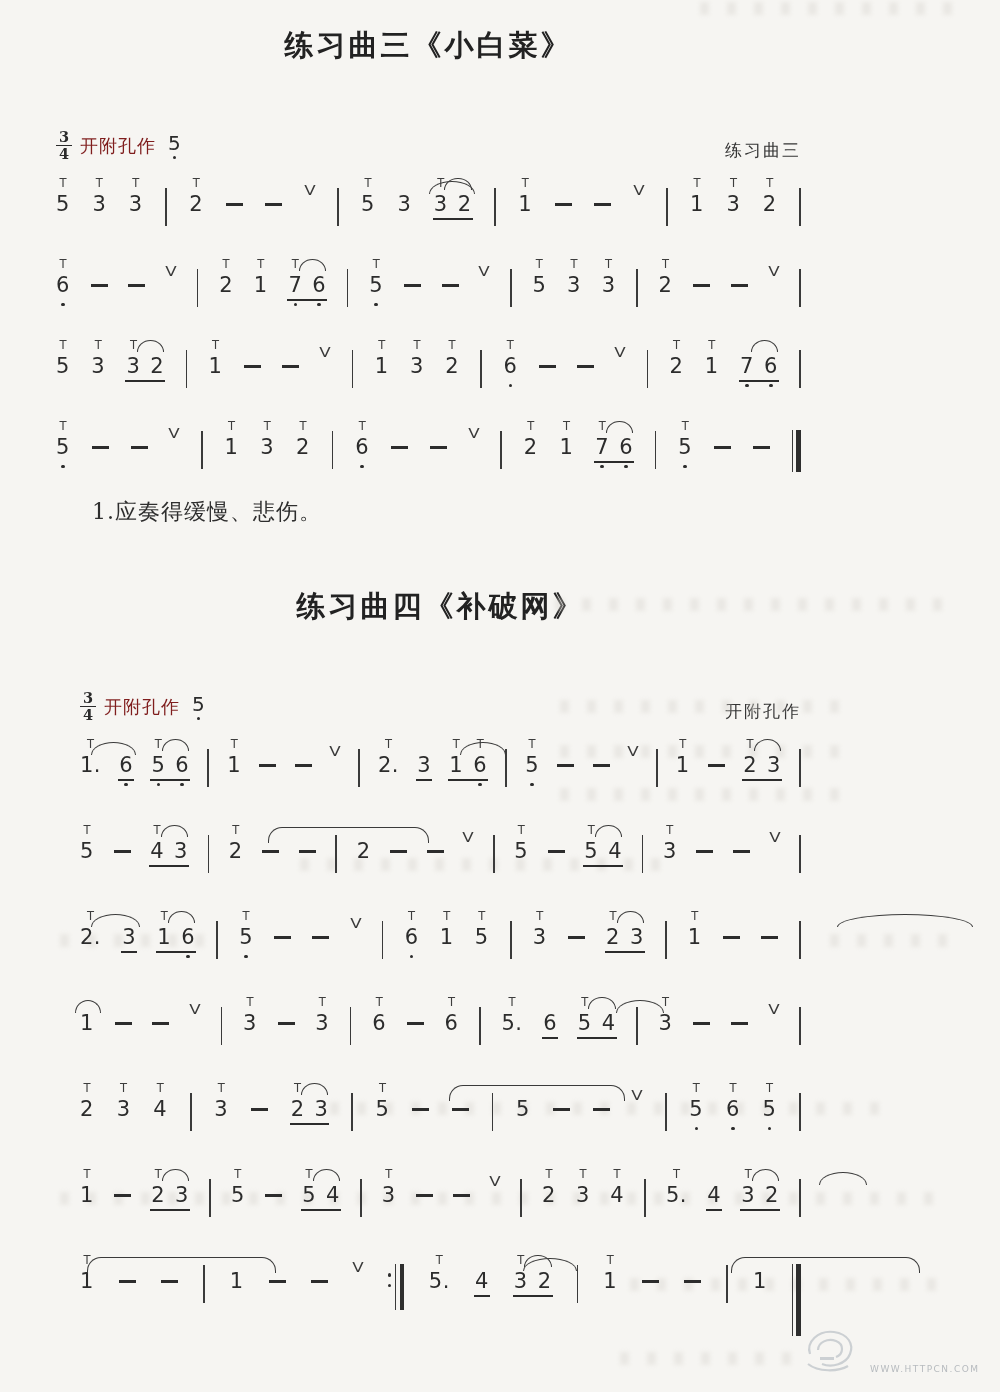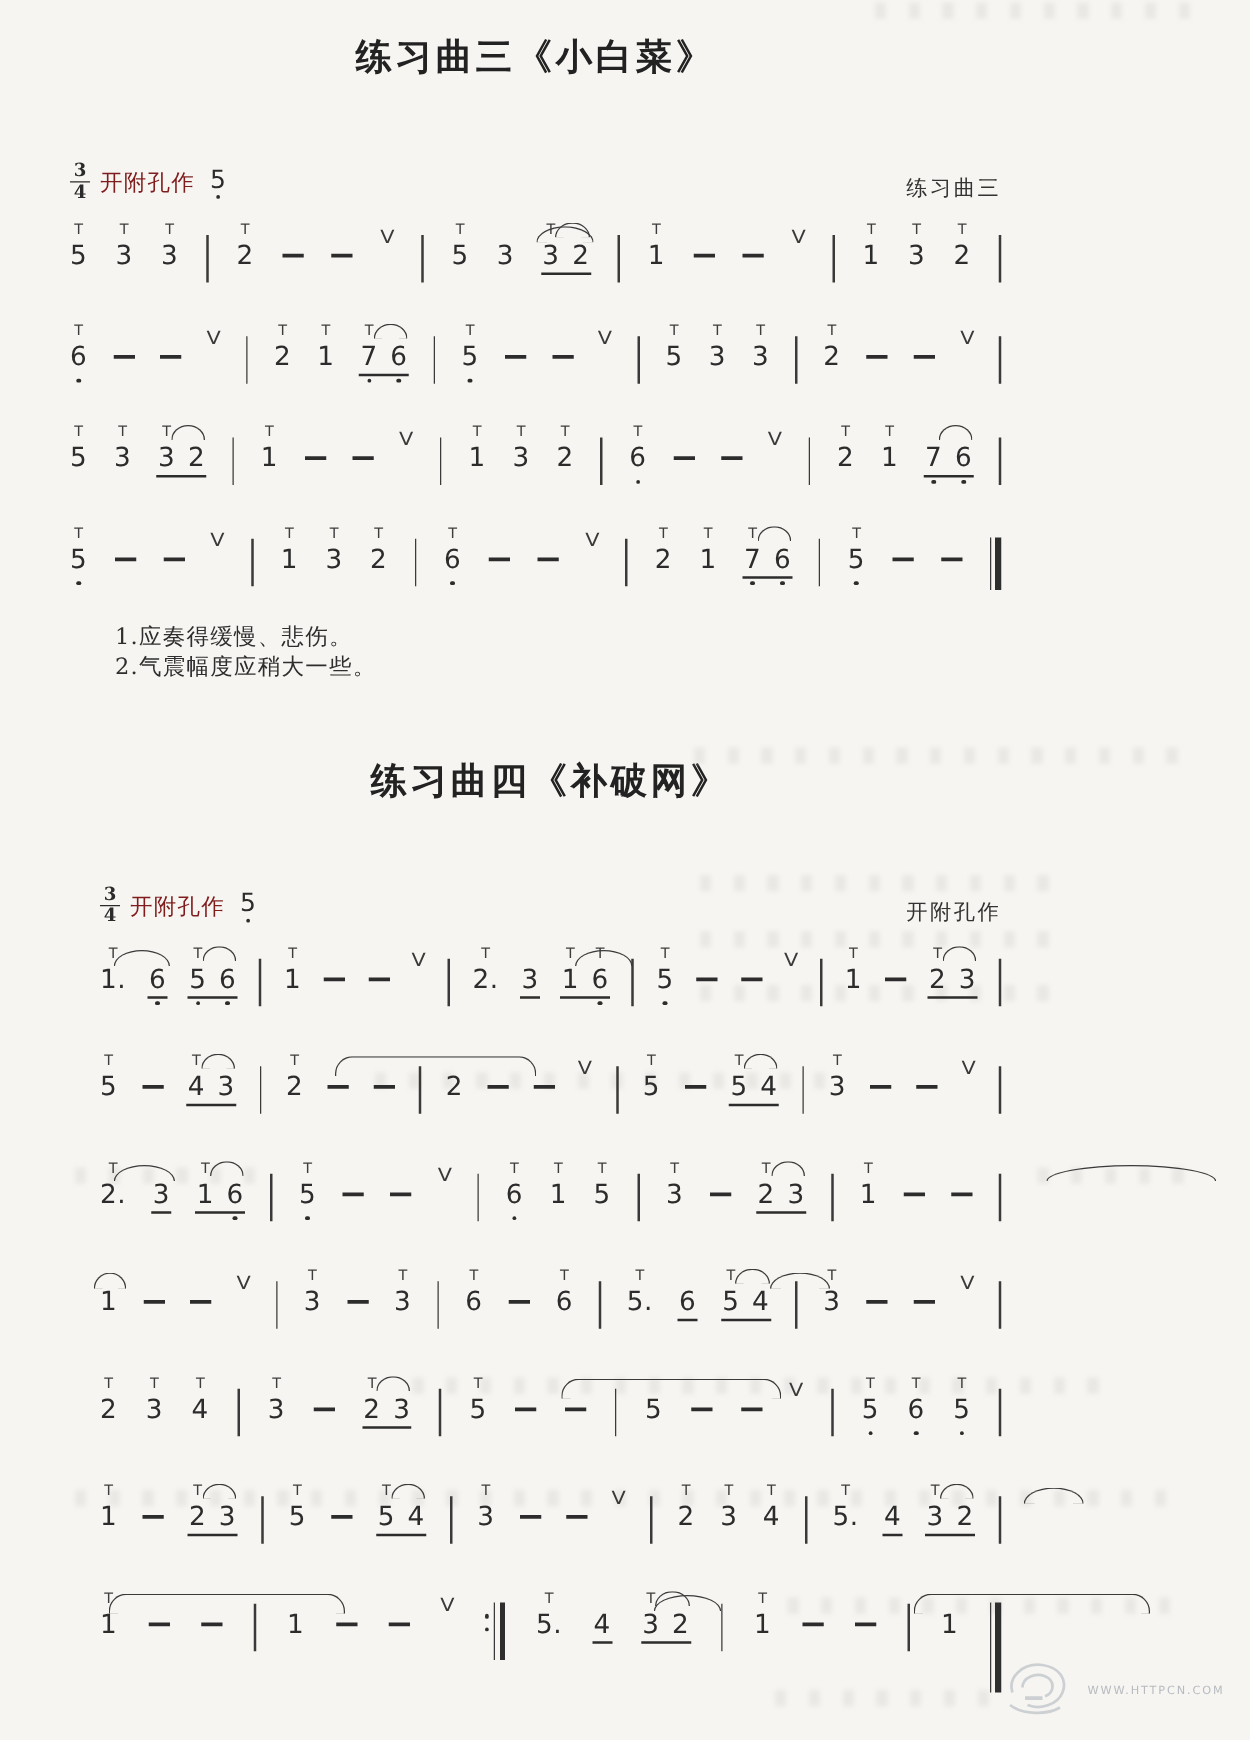--- a/index.html
+++ b/index.html
@@ -14,21 +14,21 @@
   .meter{display:inline-flex;flex-direction:column;align-items:center;line-height:1.02;
     font-family:"DejaVu Serif","Liberation Serif",serif;font-weight:700;font-size:14.5px;color:#2b2b2b;}
   .meter .den{border-top:1.5px solid #2b2b2b;padding:1px 3px 0 3px;}
   .fingering{font-family:"DejaVu Serif","Liberation Serif",serif;font-size:18px;color:#7f1d1d;letter-spacing:1px;}
   .keynote{display:inline-flex;flex-direction:column;align-items:center;margin-left:4px;}
   .keynote .kd{font-size:20px;line-height:20px;color:#2b2b2b;}
   .keynote .kdot{width:3.5px;height:3.5px;border-radius:50%;background:#2b2b2b;margin-top:3px;}
   .source{font-family:"DejaVu Serif","Liberation Serif",serif;font-size:17px;color:#333;letter-spacing:2px;}
   .tips{margin-top:14px;font-family:"DejaVu Serif","Liberation Serif",serif;color:#2e2e2e;}
   .tips-heading{font-size:18px;letter-spacing:1px;}
-  .tips-item{font-size:18px;margin-top:0;padding-left:36px;letter-spacing:1px;}
+  .tips-item{font-size:22px;margin-top:12px;padding-left:36px;letter-spacing:1px;}
   .piece2-gap{margin-top:34px;margin-left:24px;}
 
   
   .lines{margin-top:14px;}
   .mline{display:flex;justify-content:space-between;align-items:flex-start;
     position:relative;height:64px;}
   .p1 .mline{margin-bottom:17px;}
   .p2 .mline{margin-bottom:22px;}
   .mline:last-child{margin-bottom:0;}
 
@@ -61,21 +61,21 @@
 
   .arc{position:absolute;top:5px;height:12px;border:1.5px solid #3a3a3a;border-bottom:none;
     border-radius:50% 50% 0 0 / 100% 100% 0 0;pointer-events:none;}
   .arc.flat{border-radius:14px 14px 0 0;height:15px;top:4px;}
 
   
   .watermark{position:absolute;left:806px;top:1322px;width:194px;height:70px;pointer-events:none;}
   .wm-logo{position:absolute;left:-2px;top:2px;}
   .wm-name{position:absolute;left:62px;top:0;font-size:36px;font-weight:700;letter-spacing:3px;
     color:#d3d6d9;text-shadow:0 0 1px #c6cacd;font-family:"DejaVu Sans",sans-serif;}
-  .wm-url{position:absolute;left:64px;top:26px;font-size:9px;letter-spacing:1.5px;color:#b7bbbf;}
+  .wm-url{position:absolute;left:64px;top:42px;font-size:9px;letter-spacing:1.5px;color:#b7bbbf;}
 
   
   .smudge{position:absolute;height:13px;opacity:.42;filter:blur(2px);pointer-events:none;
     background:repeating-linear-gradient(90deg,#d9d6d0 0 9px,transparent 9px 27px);}
 </style>
 </head>
 <body>
 
 <div class="page">
 
@@ -525,21 +525,20 @@
           <span class="tok">
             <span class="ebars e-n">
               <span class="thin"></span>
               <span class="thick"></span>
             </span>
           </span>
         </div>
       </div>
     <div class="tips">
       <div class="tips-item">1.应奏得缓慢、悲伤。</div>
-      <div class="tips-item">2.气震幅度应稍大一些。</div>
     </div>
   </section>
 
   <section class="piece p2 piece2-gap">
     <h1 class="title">练习曲四《补破网》</h1>
     <div class="meta">
       <div class="meta-left">
         <span class="meter">
           <span class="num">3</span>
           <span class="den">4</span>

